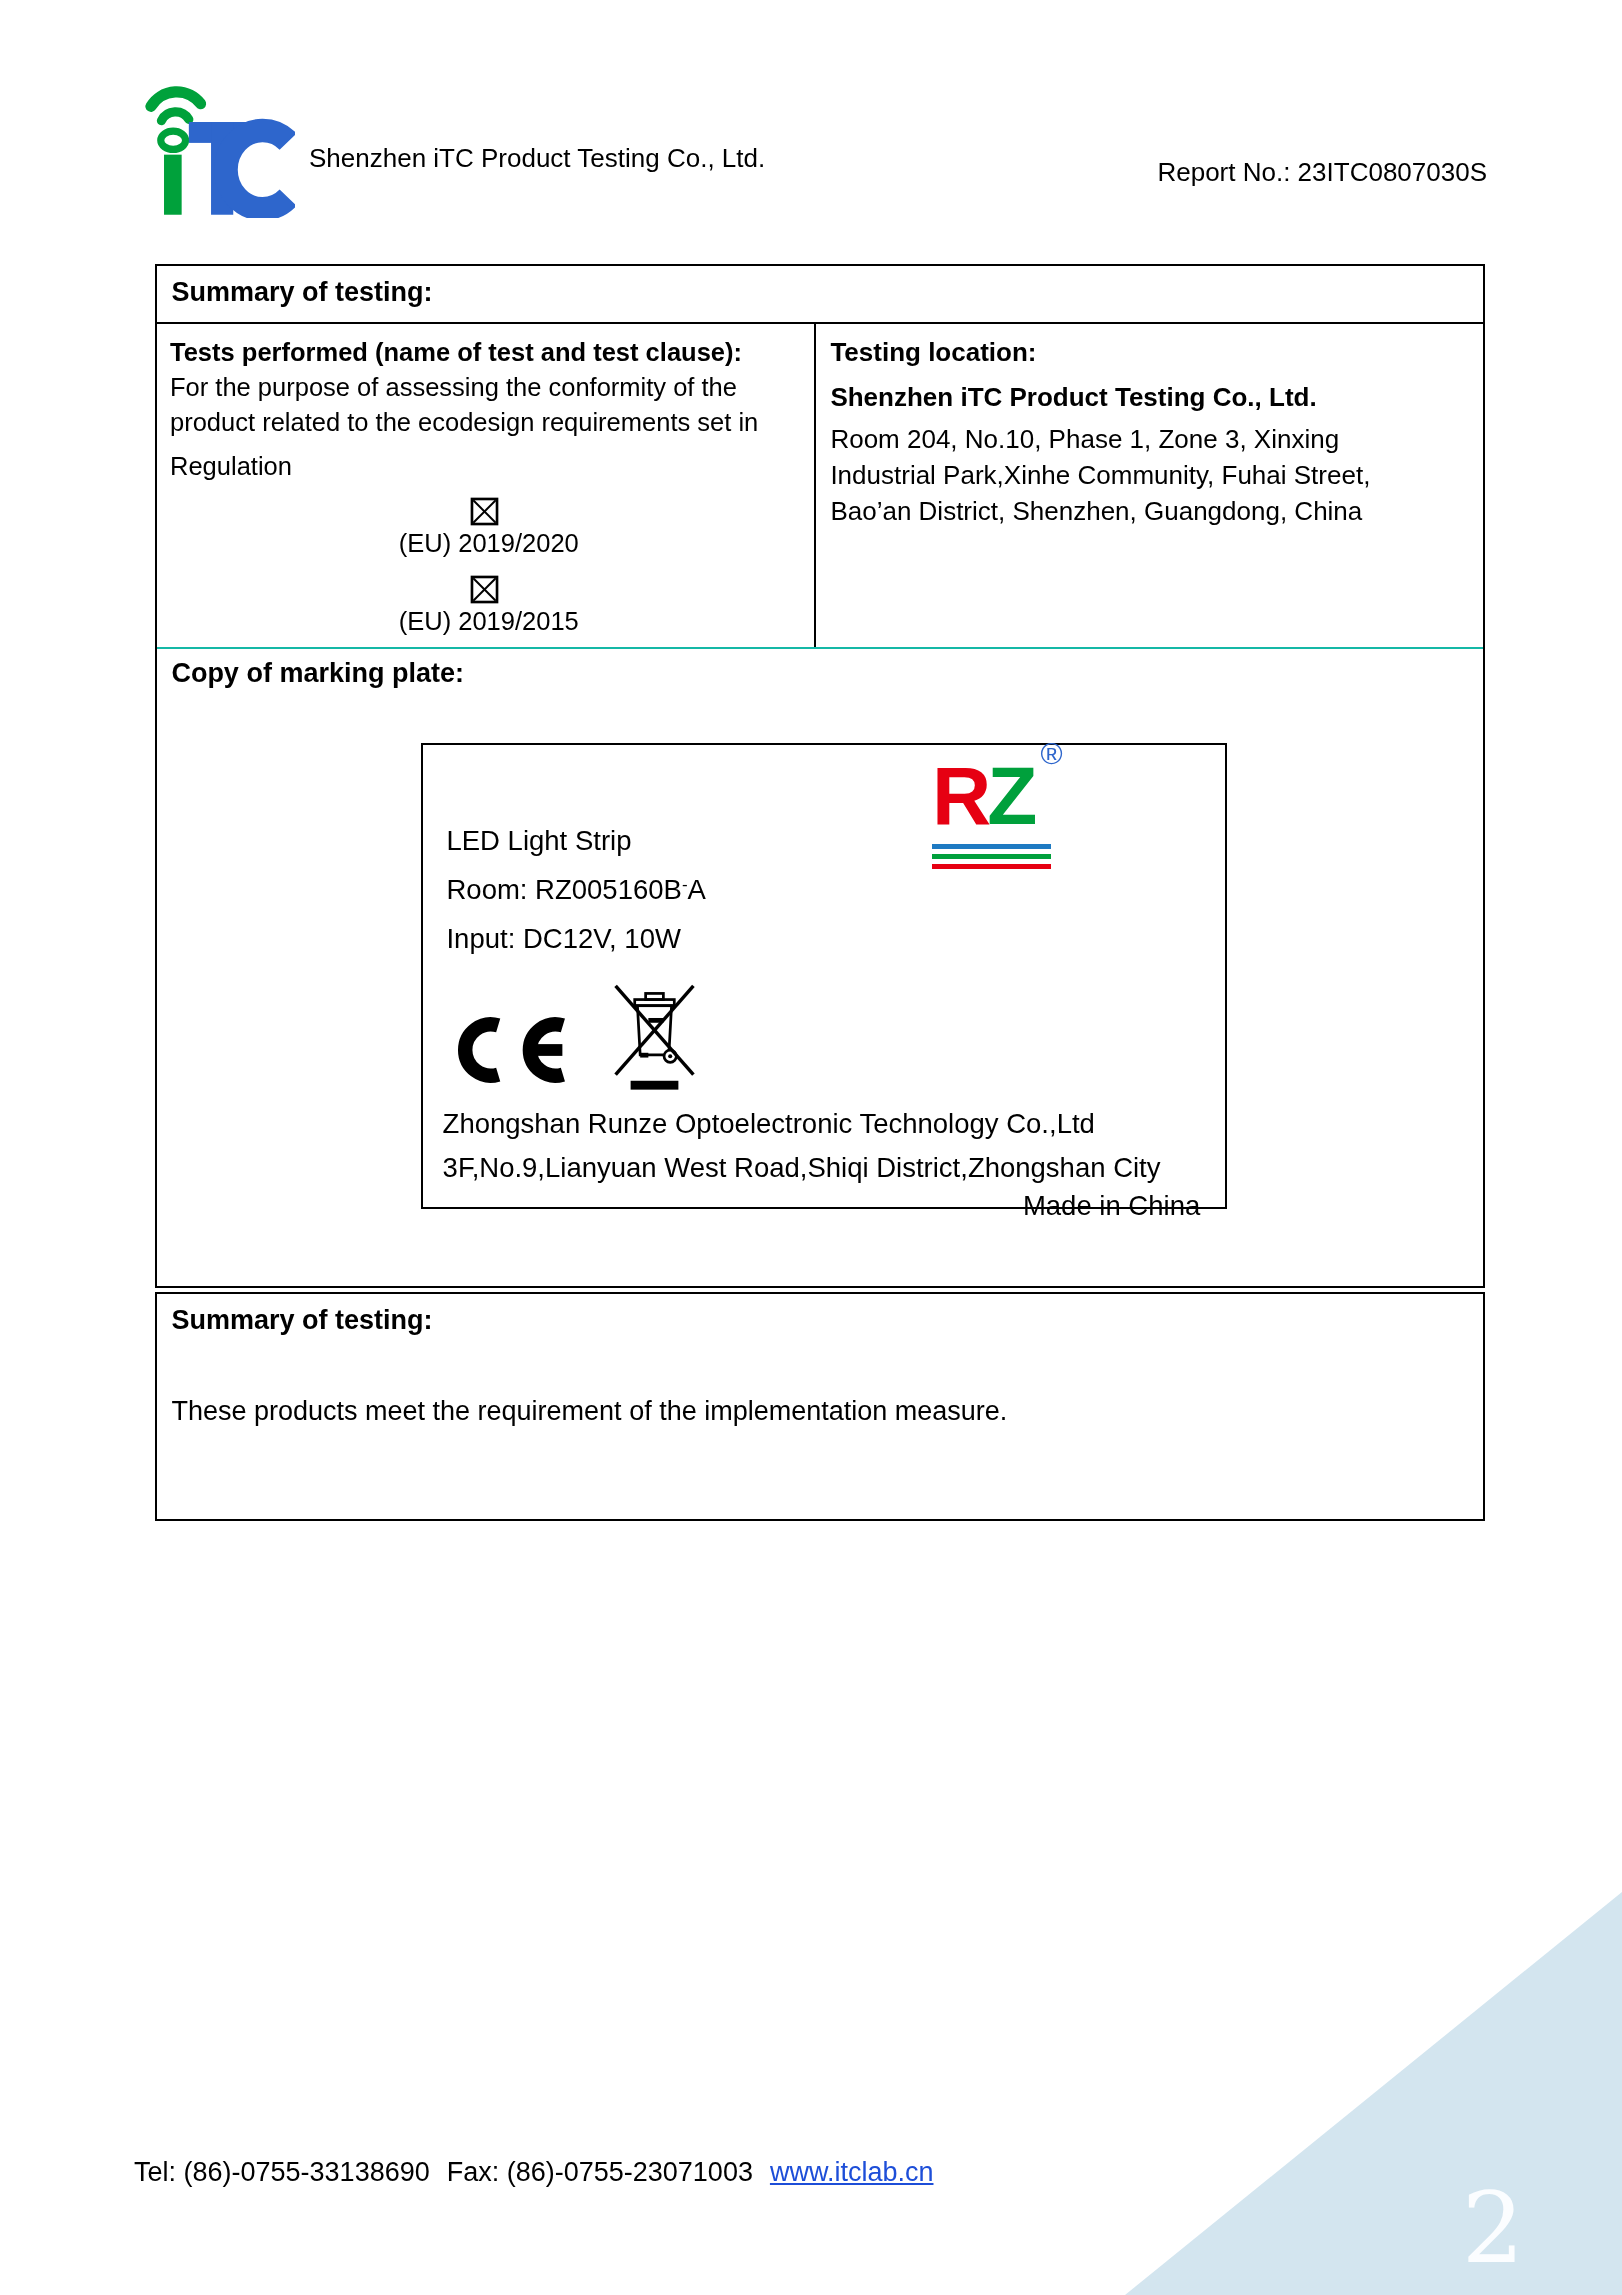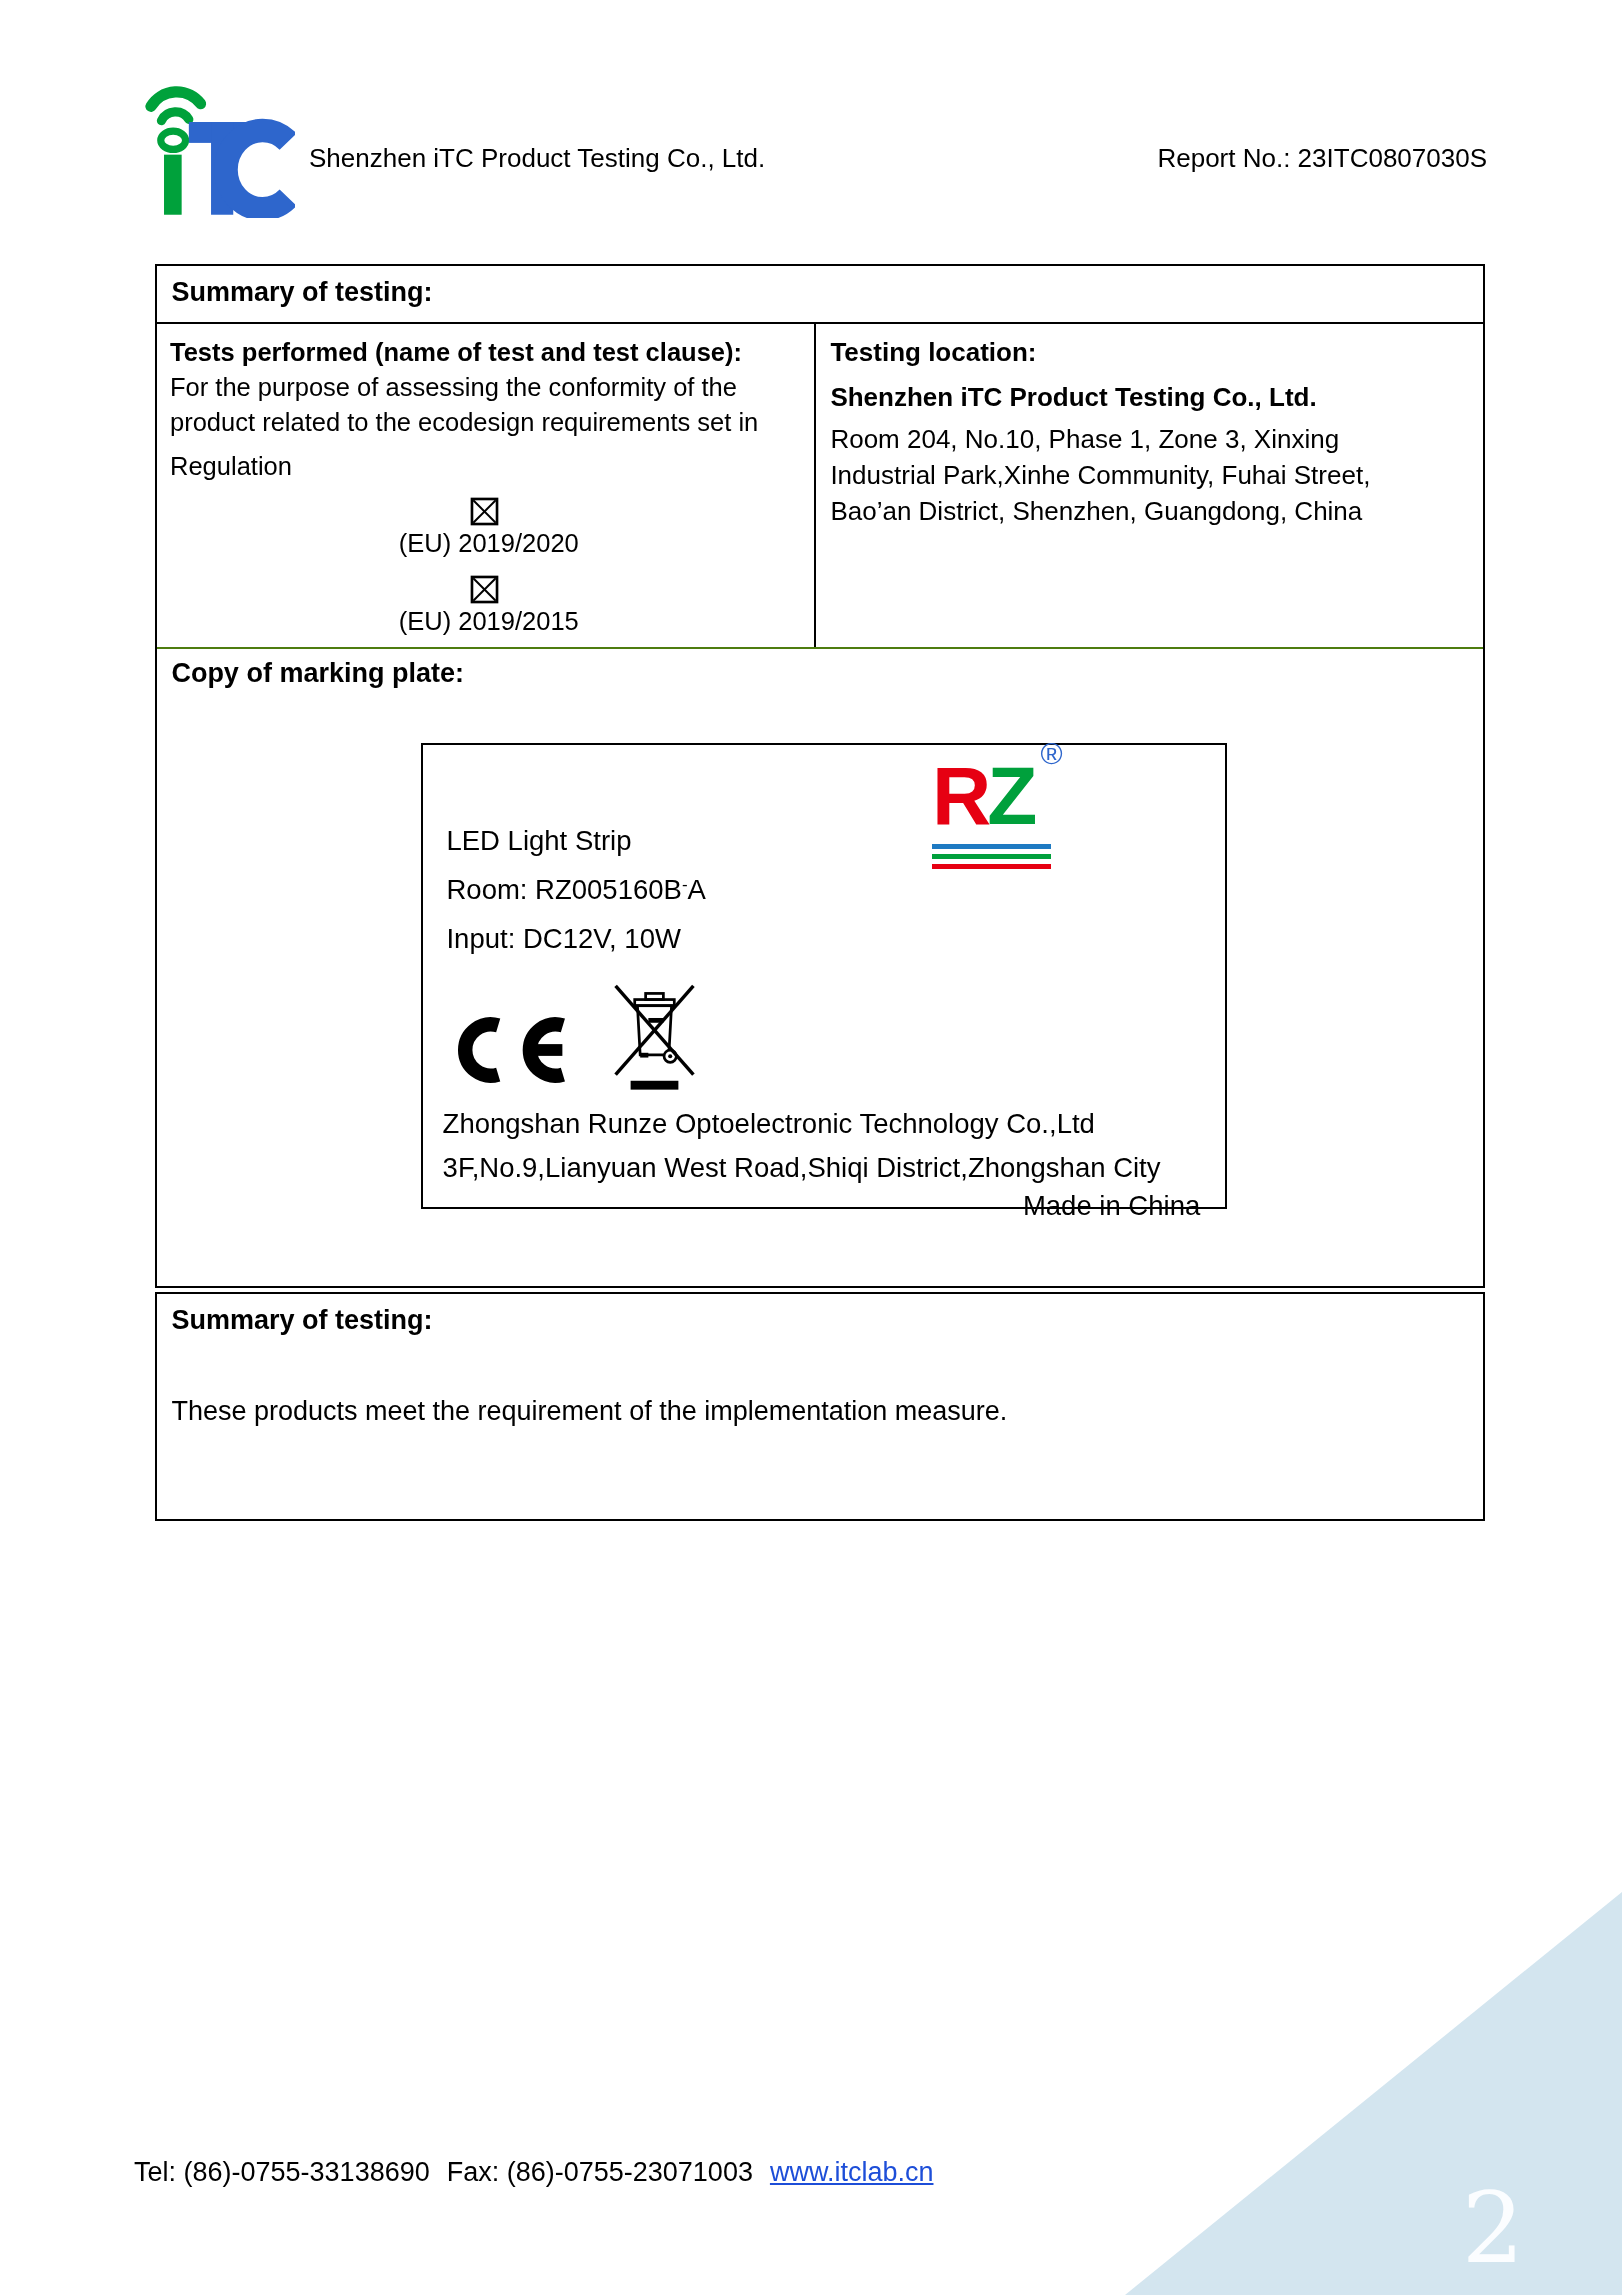--- a/index.html
+++ b/index.html
@@ -7,26 +7,26 @@
   .page {
     position:relative; width:1622px; height:2295px; background:#ffffff;
     font-family:"Liberation Sans", sans-serif; color:#000; overflow:hidden;
   }
   .b { font-weight:bold; }
 
   
   .hdr { position:absolute; left:131px; top:58px; width:1356px; height:160px; }
   .logo-svg { position:absolute; left:0; top:0; }
   .hdr-company { position:absolute; left:178px; top:85px; font-size:26px; white-space:nowrap; }
-  .hdr-report  { position:absolute; right:0;   top:85px; font-size:26px; white-space:nowrap; }
+  .hdr-report  { position:absolute; right:0;   top:99px; font-size:26px; white-space:nowrap; }
 
   
   .tbl1 { position:absolute; left:155px; top:264px; width:1330px; border:2.6px solid #000; background:#fff; }
   .t1-row1 { height:58px; border-bottom:2px solid #000; padding:10.5px 14.4px; font-size:27px; }
-  .t1-row2 { display:flex; height:325px; border-bottom:2px solid #4d7c0f; }
+  .t1-row2 { display:flex; height:325px; border-bottom:2px solid #14b8a6; }
   .cell-left  { width:659px; border-right:2px solid #000; padding:10.5px 6.5px 10.5px 13px; font-size:25.5px; line-height:1.38; }
   .cell-right { flex:1; padding:10.5px 6.5px 10.5px 14.4px; font-size:26px; line-height:1.38; }
   .cell-left .heading { font-size:25.5px; white-space:nowrap; }
   .reg-line { margin-top:9.2px; }
   .cb-row { margin-top:13px; display:flex; align-items:center;flex-direction:column; }
   .cb-box { display:inline-block; width:29px; height:29px; margin-right:9.2px; flex:0 0 auto; }
   .cell-right .company-line { margin-top:9.2px; }
   .addr-line { white-space:nowrap; }
   .addr-first { margin-top:6.5px; }
 

